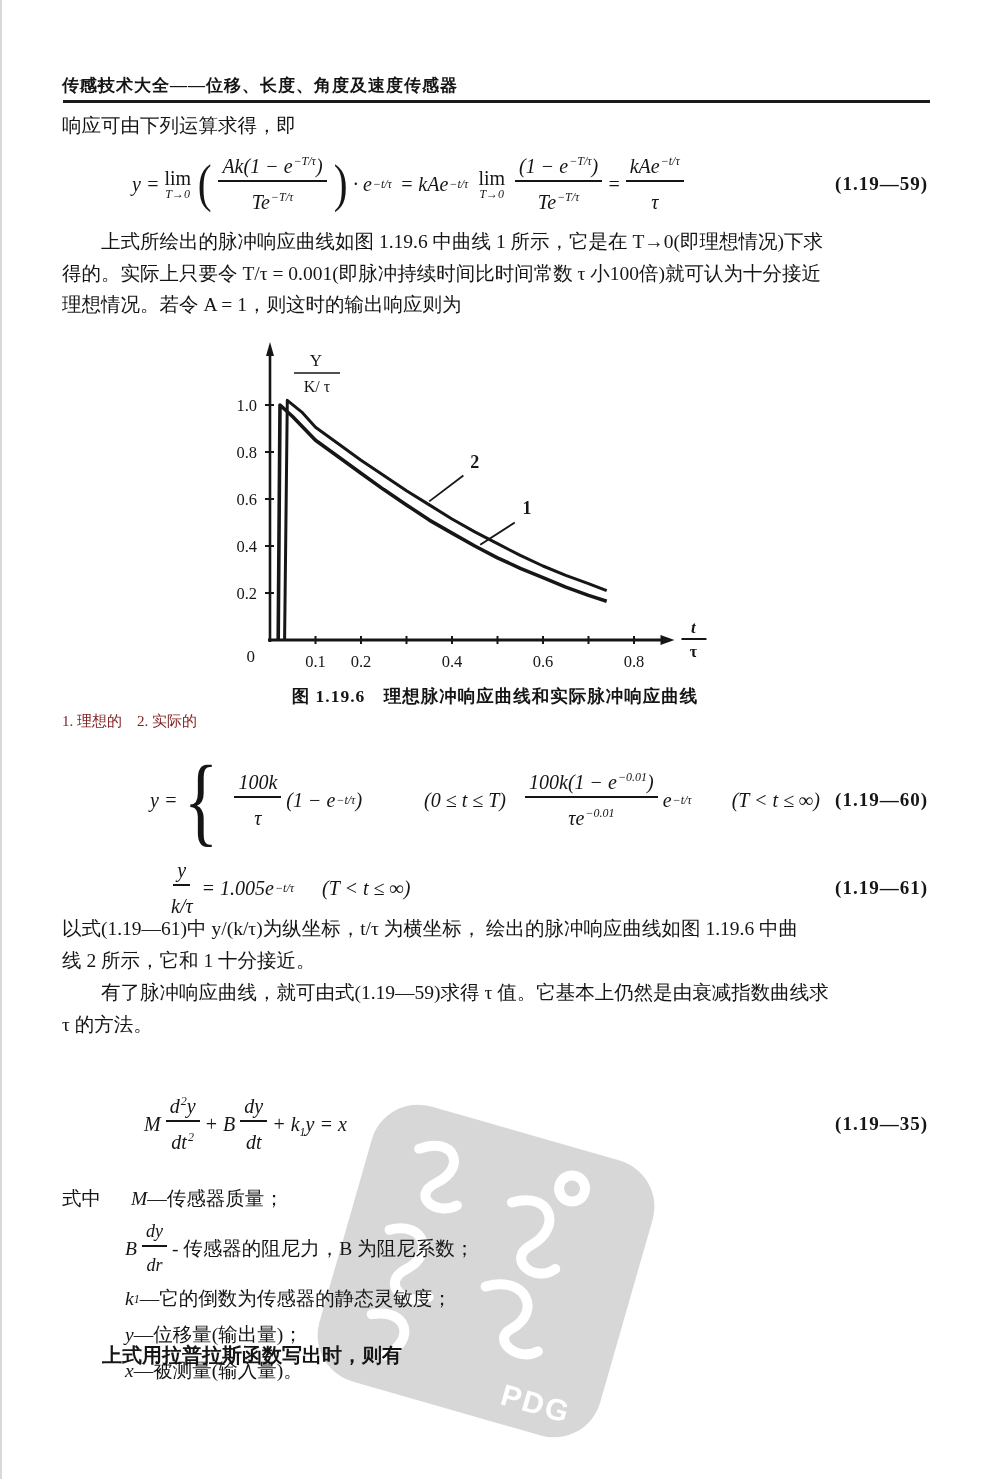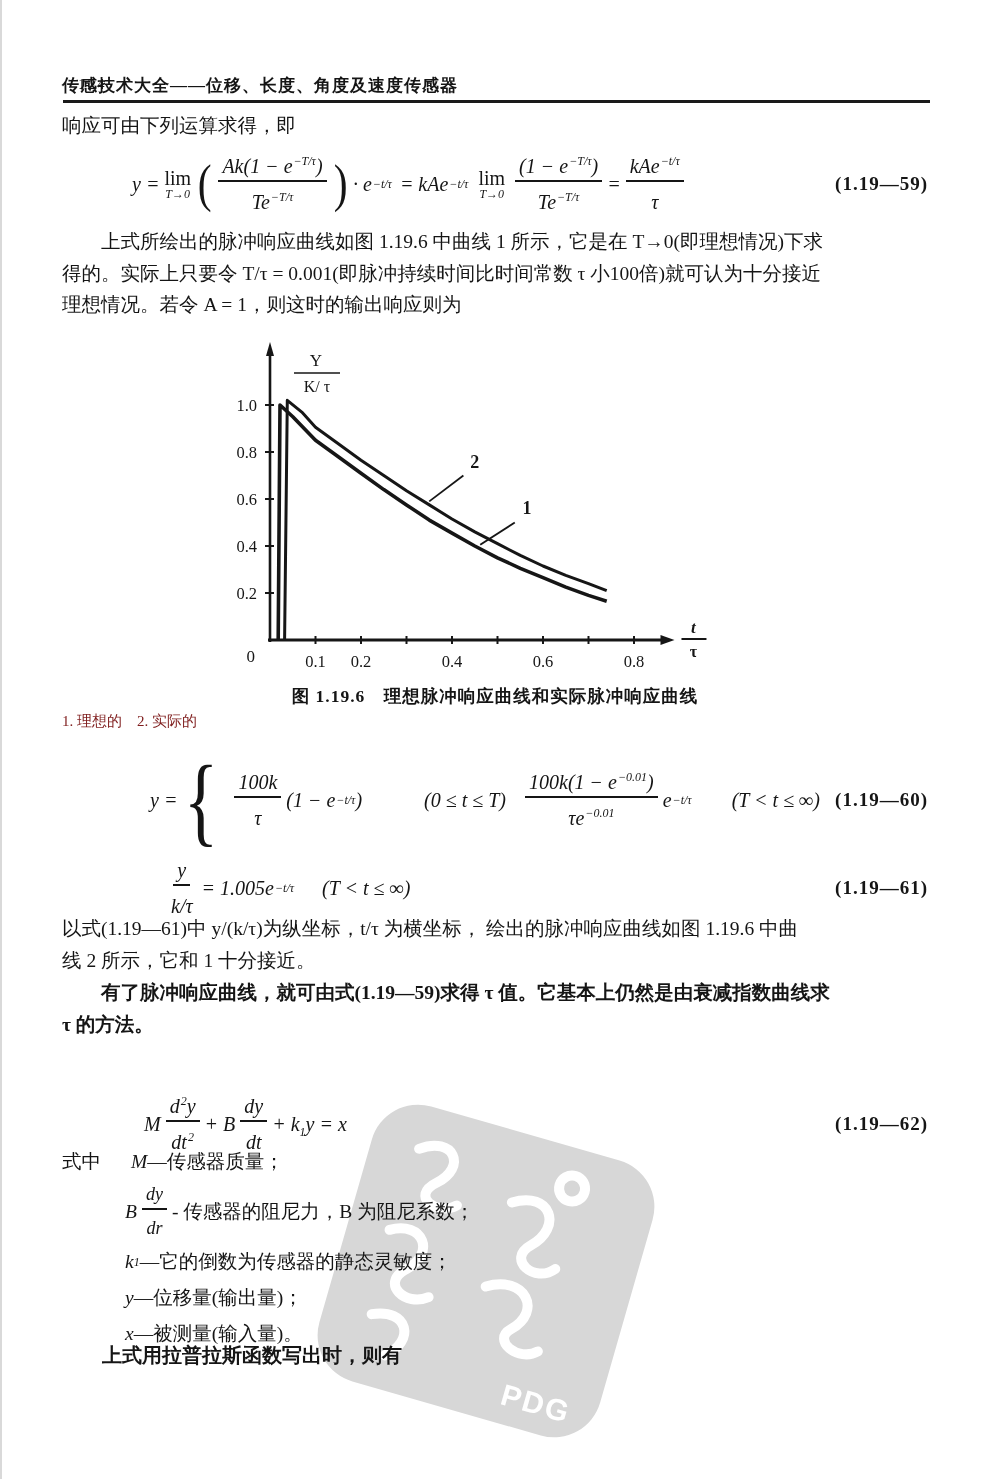--- a/index.html
+++ b/index.html
@@ -9,21 +9,21 @@
   .content{position:absolute;inset:0;z-index:1;}
   
   .header{position:absolute;left:62px;right:62px;top:74px;text-align:left;}
   .pageno{position:absolute;left:16px;top:2px;font-size:15px;letter-spacing:2px;}
   .title{font-size:17px;font-weight:600;letter-spacing:1px;}
   .rule{position:absolute;left:63px;right:60px;top:100px;height:3px;background:#1a1a1a;}
   
   .para,.line{position:absolute;left:62px;right:54px;font-size:19.5px;line-height:31.5px;
         text-align:justify;white-space:pre-line;margin:0;}
   .indent{text-indent:2em;}
-  .boldtxt{font-weight:bold;}
+  .boldtxt{font-weight:normal;}
   
   .eq{position:absolute;left:62px;right:62px;display:flex;align-items:center;
       font-size:20px;font-style:italic;}
   .eqbody{display:inline-flex;align-items:center;}
   .eqno{font-style:normal;font-weight:600;font-size:19px;letter-spacing:1px;margin-left:auto;}
   .frac{display:inline-flex;flex-direction:column;align-items:center;text-align:center;
         margin:0 5px;line-height:1.2;}
   .frac .num{display:block;padding:0 4px 2px;border-bottom:2px solid #151515;}
   .frac .den{display:block;padding:8px 4px 0;}
   sup{font-size:12px;line-height:0;margin-left:1px;}
@@ -39,21 +39,21 @@
   .cond{margin-left:40px;}
   .condw{margin-left:62px;}
   
   .chart{position:absolute;left:210px;top:336px;width:510px;height:352px;}
   #chart-svg text{font-family:"Liberation Serif","DejaVu Serif",serif;}
   .caption{position:absolute;left:62px;right:62px;top:684px;text-align:center;
            font-size:17.5px;font-weight:600;letter-spacing:1px;}
   .subcaption{position:absolute;left:62px;right:62px;top:712px;text-align:left;
            font-size:15px;color:#7f1d1d;}
   
-  .where{position:absolute;left:62px;top:1148px;font-size:19.5px;}
+  .where{position:absolute;left:62px;top:1185px;font-size:19.5px;}
   .wrow{display:flex;align-items:center;margin-bottom:9px;}
   .wrow.ind{margin-left:63px;}
   .wlabel{margin-right:30px;}
   .mi{font-style:italic;}
   .wfrac{font-size:18px;}
   .closing{position:absolute;left:62px;right:62px;top:1322px;font-size:20px;
            font-weight:bold;text-indent:2em;}
   
   .watermark{position:absolute;left:340px;top:1128px;width:292px;height:286px;
              background:#d7d7d7;border-radius:48px;transform:rotate(16deg);z-index:0;}
@@ -229,21 +229,21 @@
           <span class="num mi"><span>d</span><sup>2</sup><span>y</span></span>
           <span class="den mi"><span>dt</span><sup>2</sup></span>
         </span>
         <span class="mi">+ B</span>
         <span class="frac">
           <span class="num mi">dy</span>
           <span class="den mi">dt</span>
         </span>
         <span class="mi"><span>+ k</span><sub>1</sub><span>y = x</span></span>
       </span>
-      <span class="eqno">(1.19—62)</span>
+      <span class="eqno">(1.19—35)</span>
     </div>
 
     <div class="where">
       <div class="wrow">
         <span class="wlabel">式中</span>
         <span class="mi">M</span>
           <span>—传感器质量；</span>
       </div>
       <div class="wrow ind">
         <span class="mi">B</span>

